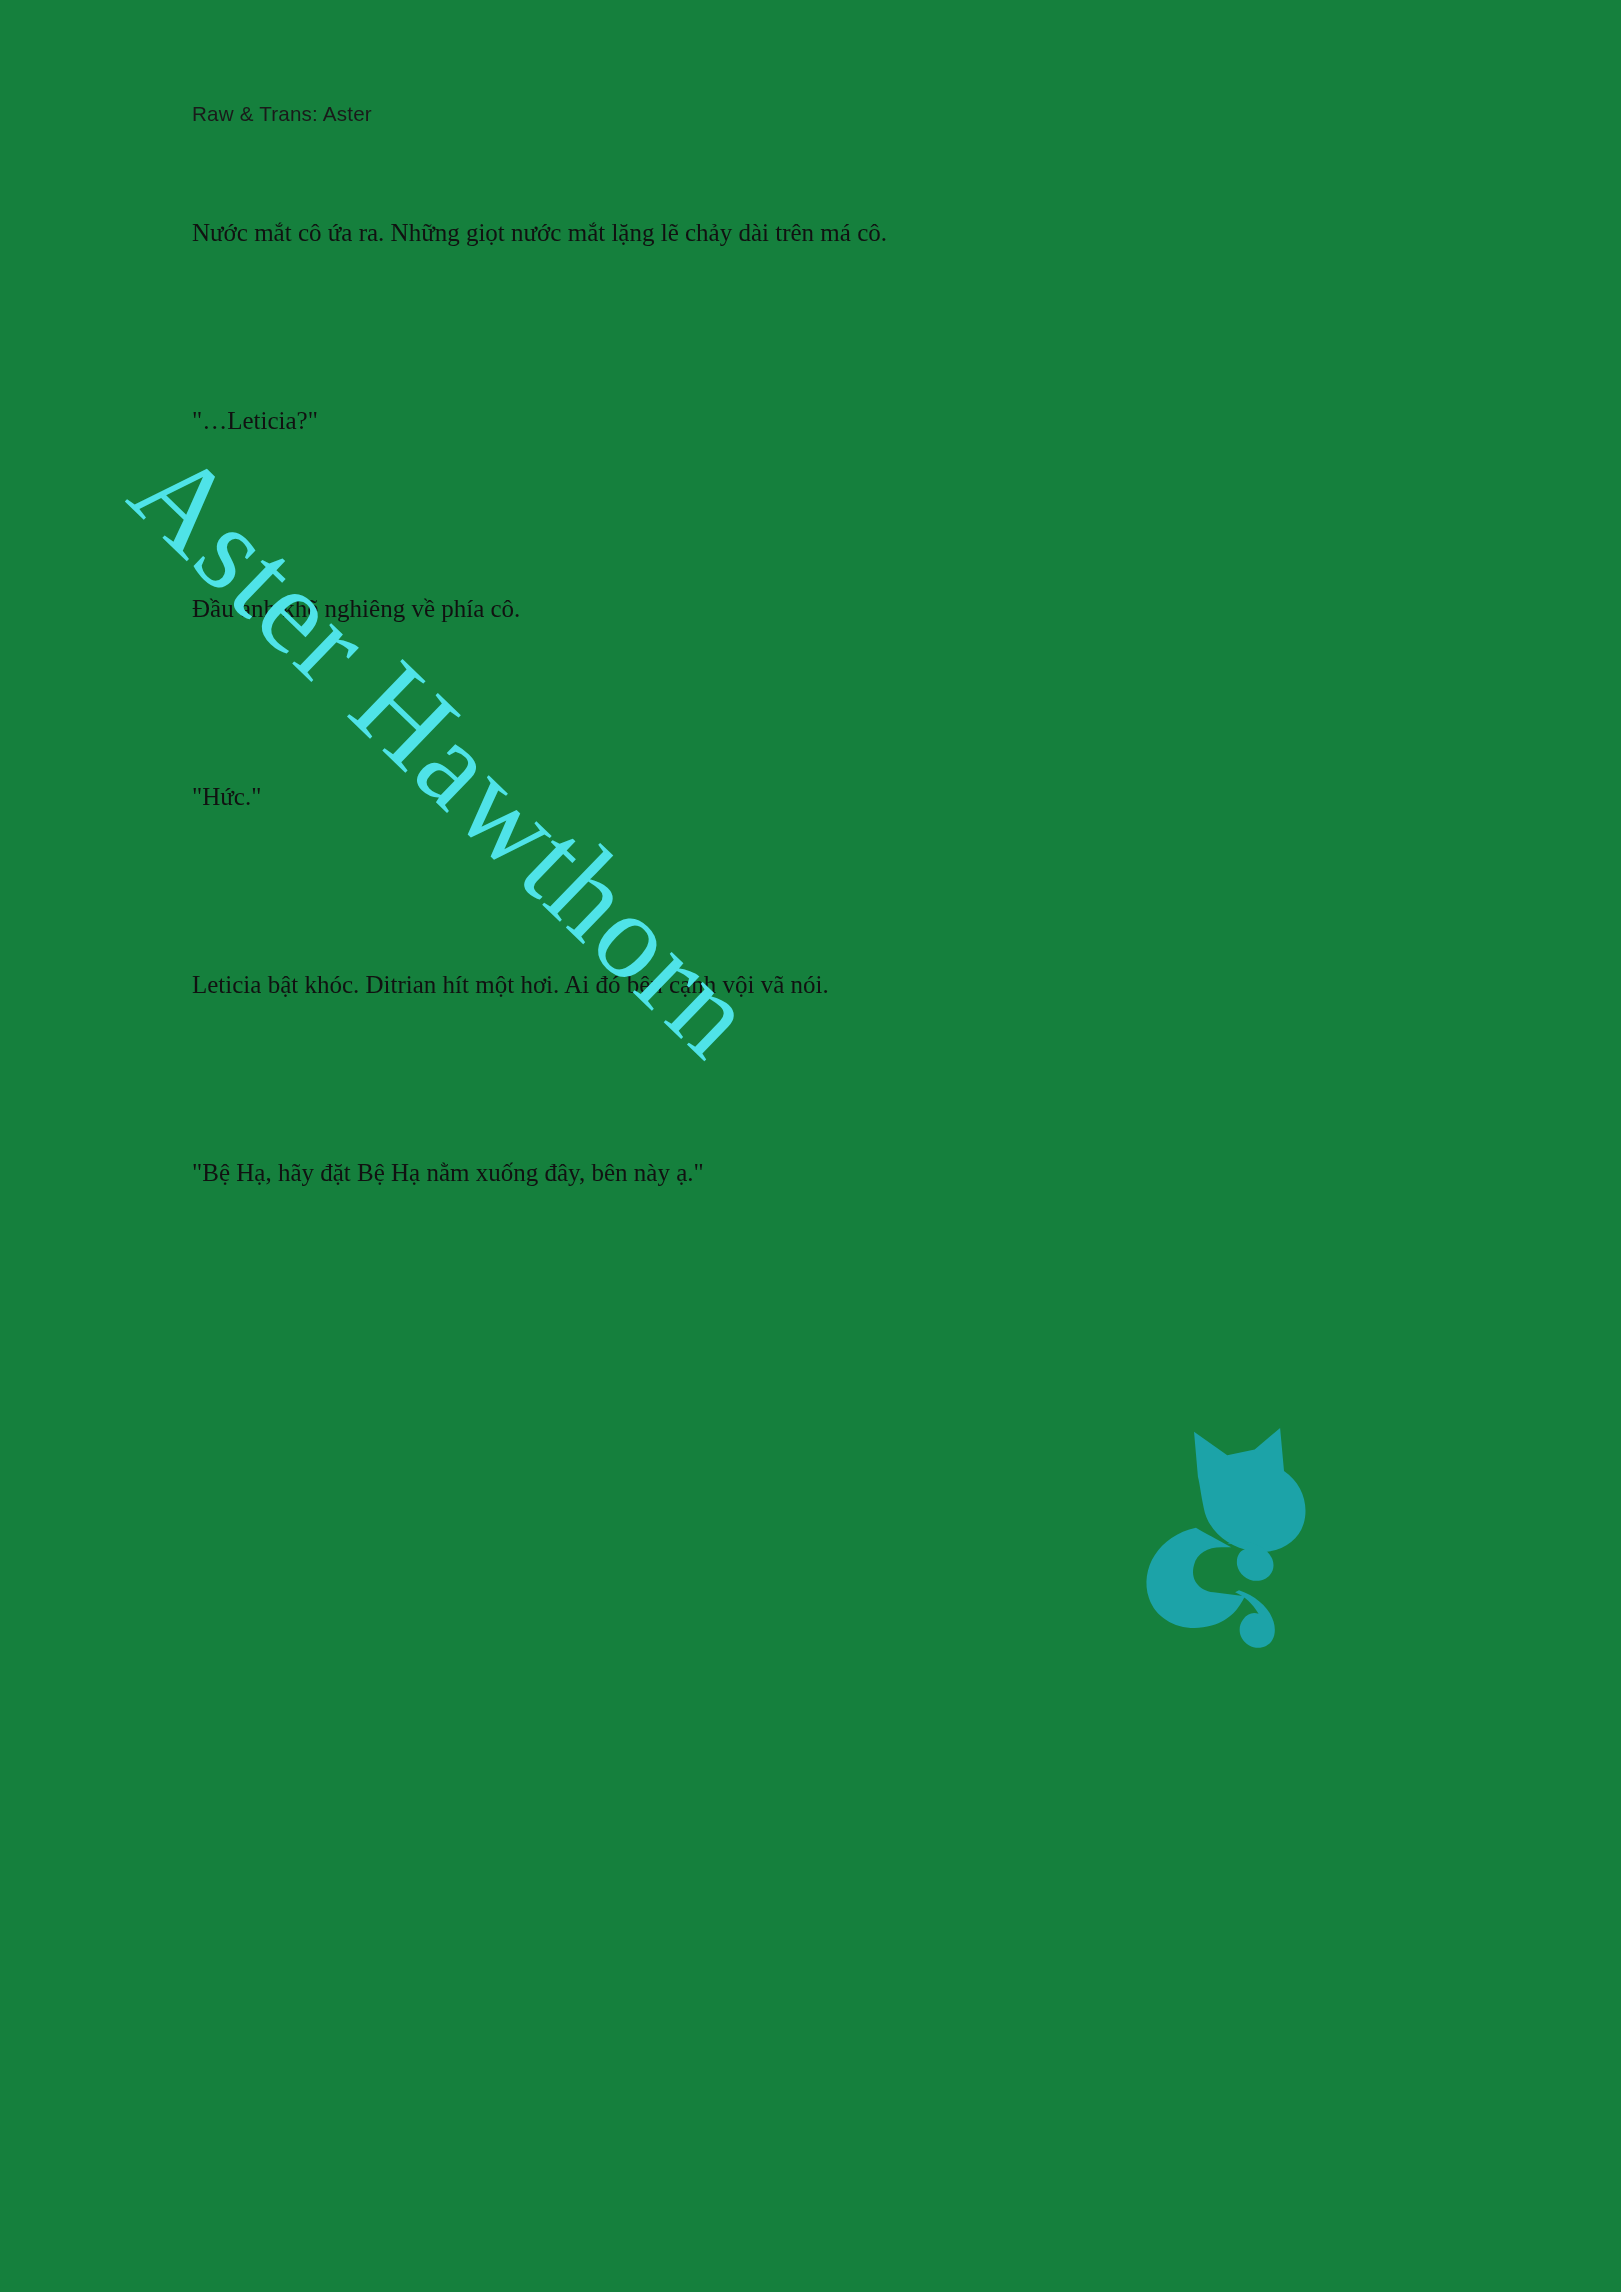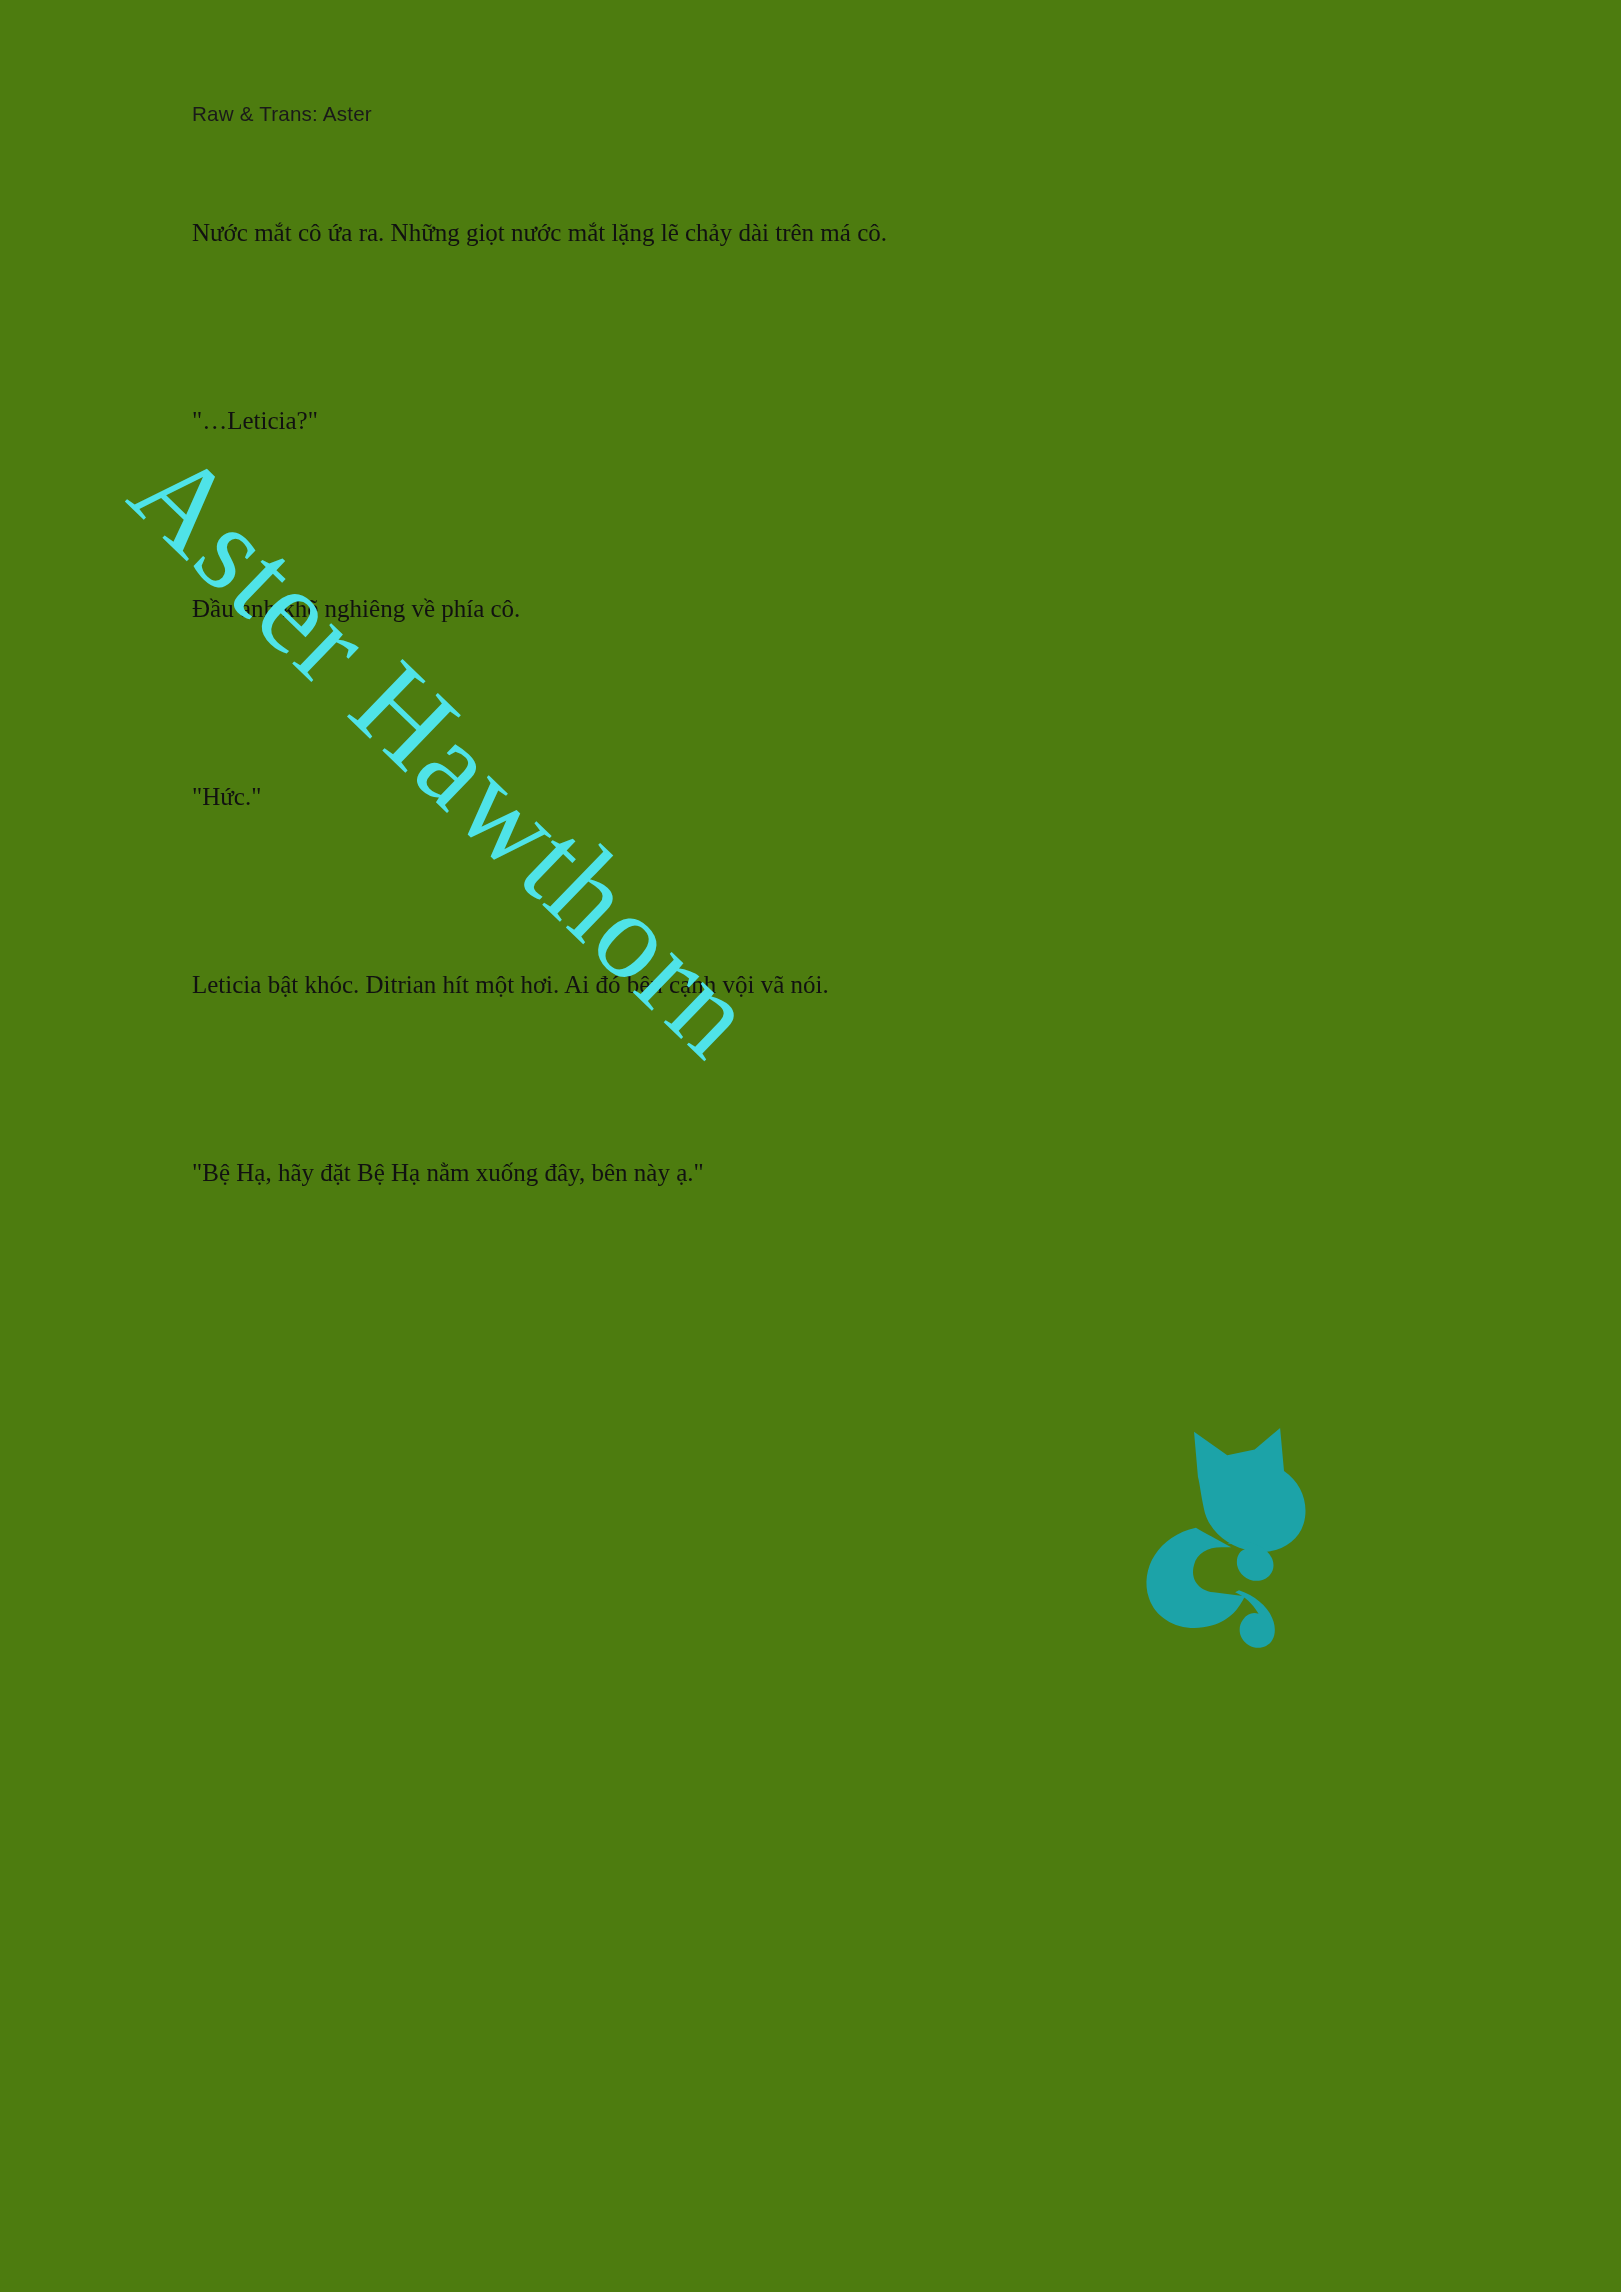--- a/index.html
+++ b/index.html
@@ -12,21 +12,21 @@
     height: 2293px;
     position: relative;
     overflow: hidden;
     font-family: "Liberation Serif", serif;
     color: #000000;
   }
 
   .page {
     position: absolute;
     inset: 0;
-    background: #4d7c0f;
+    background: #15803d;
   }
 
   .header-note {
     position: absolute;
     left: 192px;
     top: 102px;
     font-family: "Liberation Sans", sans-serif;
     font-size: 20.6px;
     letter-spacing: 0.2px;
     color: #1a1a1a;

